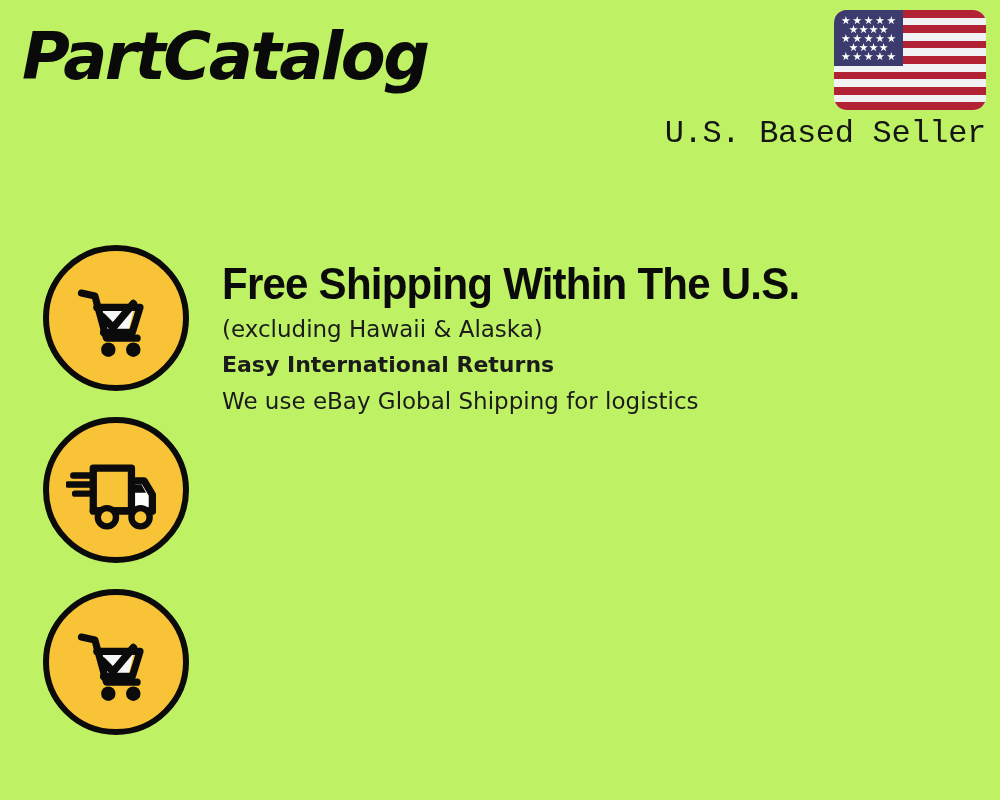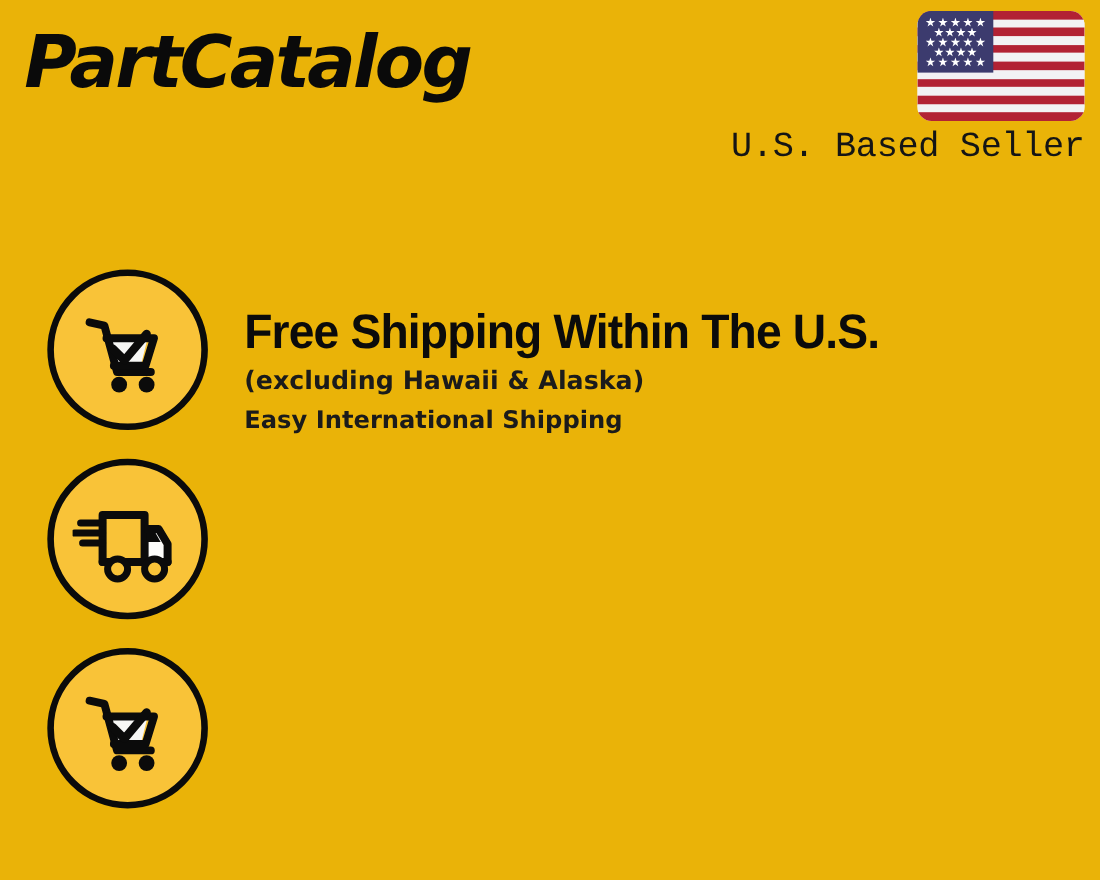--- a/index.html
+++ b/index.html
@@ -3,21 +3,21 @@
 <meta charset="utf-8">
 <style>
   * { margin:0; padding:0; box-sizing:border-box; }
   html, body {
     width:1000px; height:800px;
     background:#ffffff;
     font-family:"Liberation Sans", sans-serif;
     color:#111111;
     overflow:hidden;
   }
-  .page { position:relative; width:1000px; height:800px; background:#eab308; }
+  .page { position:relative; width:1000px; height:800px; background:#bef264; }
 
   
   .header { position:absolute; top:0; left:0; width:1000px; height:165px; }
 
   .logo-block { position:absolute; left:22px; top:22px; width:470px; }
   .logo-word {
     font-family:"DejaVu Sans", sans-serif;
     font-weight:700; font-style:italic;
     font-size:66px; line-height:70px;
     letter-spacing:-2.5px;
@@ -100,21 +100,21 @@
     font-weight:700;
     font-size:44px; line-height:50px;
     letter-spacing:-0.8px;
     color:#0b0b0b;
     white-space:nowrap;
     transform:scaleX(0.955);
     transform-origin:left center;
   }
   .feature-sub {
     font-family:"DejaVu Sans", sans-serif;
-    font-weight:700;
+    font-weight:400;
     font-size:23px; line-height:36px;
     color:#1b1b1b;
     white-space:nowrap;
   }
   .feature-sub.bold { font-weight:700; font-size:22px; }
   .feature-text.stacked .feature-title { margin-bottom:2px; }
 </style>
 </head>
 <body>
 
@@ -194,21 +194,22 @@
             <path d="M30 39 L75 39 L67 65 L37 65" fill="none" stroke="#0b0b0b" stroke-width="7.5" stroke-linecap="round" stroke-linejoin="round"></path>
             <path d="M36 49 L47 60 L68 35" fill="none" stroke="#0b0b0b" stroke-width="8" stroke-linecap="round" stroke-linejoin="round"></path>
             <circle cx="42" cy="83" r="7.5" fill="#0b0b0b"></circle>
             <circle cx="68" cy="83" r="7.5" fill="#0b0b0b"></circle>
           </svg>
         </div>
       </div>
       <div class="feature-text stacked">
         <div class="feature-title">Free Shipping Within The U.S.</div>
         <div class="feature-sub">(excluding Hawaii &amp; Alaska)</div>
-        <div class="feature-sub bold">Easy International Shipping</div>
+        <div class="feature-sub bold">Easy International Returns</div>
+        <div class="feature-sub">We use eBay Global Shipping for logistics</div>
       </div>
     </div>
 
     <div class="feature-row">
       <div class="icon-wrap">
         <div class="icon-circle">
           <svg width="100" height="100" viewBox="0 0 110 100">
             <path d="M72 40 L86 40 L94 54 L94 73 L72 73 Z" fill="#fdfdfb"></path>
             <path d="M30 26 L72 26 L72 73 L30 73 Z" fill="none" stroke="#0b0b0b" stroke-width="8" stroke-linejoin="round"></path>
             <path d="M72 40 L86 40 L95 55 L95 73 L72 73" fill="none" stroke="#0b0b0b" stroke-width="8" stroke-linejoin="round"></path>

